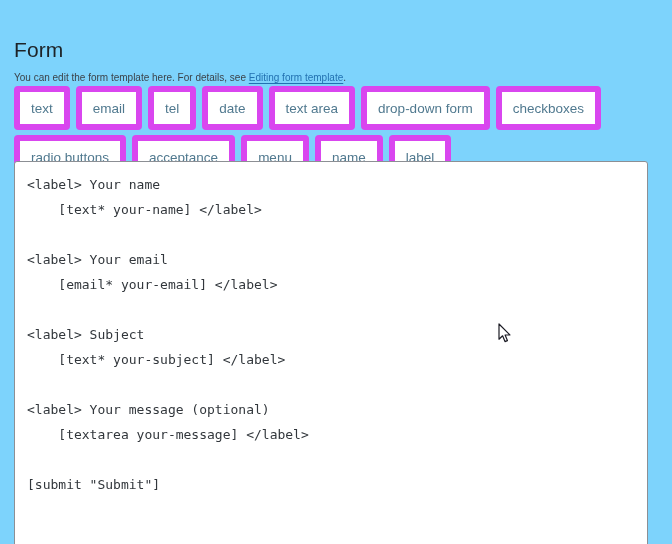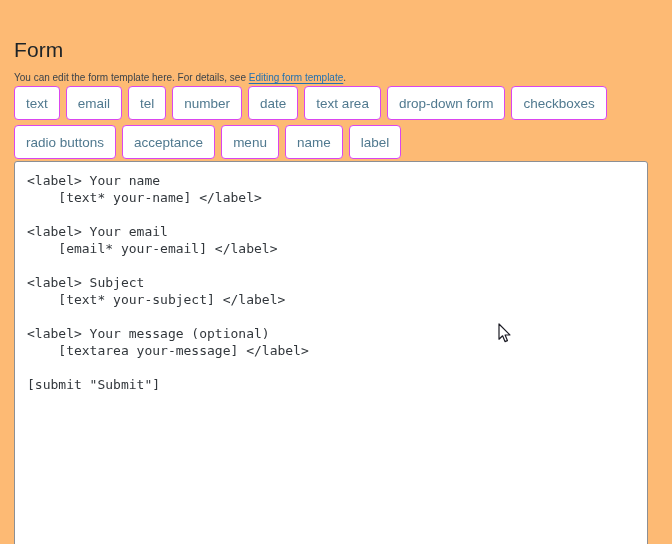--- a/index.html
+++ b/index.html
@@ -13,21 +13,21 @@
     font-family: "Liberation Sans", sans-serif;
     overflow: hidden;
     position: relative;
   }
 
   .page {
     position: absolute;
     left: 0; top: 0;
     width: 672px;
     height: 544px;
-    background: #fdba74;
+    background: #7dd3fc;
   }
 
   .page-title {
     position: absolute;
     left: 14px;
     top: 22px;
     font-size: 21px;
     font-weight: 400;
     color: #1d2327;
     line-height: 28px;
@@ -61,21 +61,21 @@
     margin-bottom: 5px;
   }
   .tag-button {
     display: inline-flex;
     align-items: center;
     justify-content: center;
     height: 31px;
     padding: 16px 11px;
     box-sizing: border-box;
     background: #ffffff;
-    border: 1px solid #d946ef;
+    border: 6px solid #d946ef;
     border-radius: 4px;
     color: #50798f;
     font-size: 13.5px;
     font-family: "Liberation Sans", sans-serif;
     line-height: 29px;
     cursor: pointer;
     white-space: nowrap;
   }
 
   .editor-wrap {
@@ -88,21 +88,21 @@
     border: 1px solid #8c8f94;
     border-radius: 3px;
     box-sizing: border-box;
     overflow: hidden;
   }
   .editor-code {
     margin: 0;
     padding: 10px 12px 10px 12px;
     font-family: "DejaVu Sans Mono", monospace;
     font-size: 13px;
-    line-height: 17px;
+    line-height: 25px;
     color: #32373c;
     white-space: pre;
     background: transparent;
     border: 0;
     outline: none;
     tab-size: 4;
   }
 
   .cursor-pointer {
     position: absolute;
@@ -122,21 +122,20 @@
 
   <p class="description">
     <span>You can edit the form template here. For details, see </span><a href="#">Editing form template</a><span>.</span>
   </p>
 
   <div class="tag-generator-list">
     <div class="tag-row">
       <button class="tag-button">text</button>
       <button class="tag-button">email</button>
       <button class="tag-button">tel</button>
-      <button class="tag-button">number</button>
       <button class="tag-button">date</button>
       <button class="tag-button">text area</button>
       <button class="tag-button">drop-down form</button>
       <button class="tag-button">checkboxes</button>
     </div>
     <div class="tag-row">
       <button class="tag-button">radio buttons</button>
       <button class="tag-button">acceptance</button>
       <button class="tag-button">menu</button>
       <button class="tag-button">name</button>

